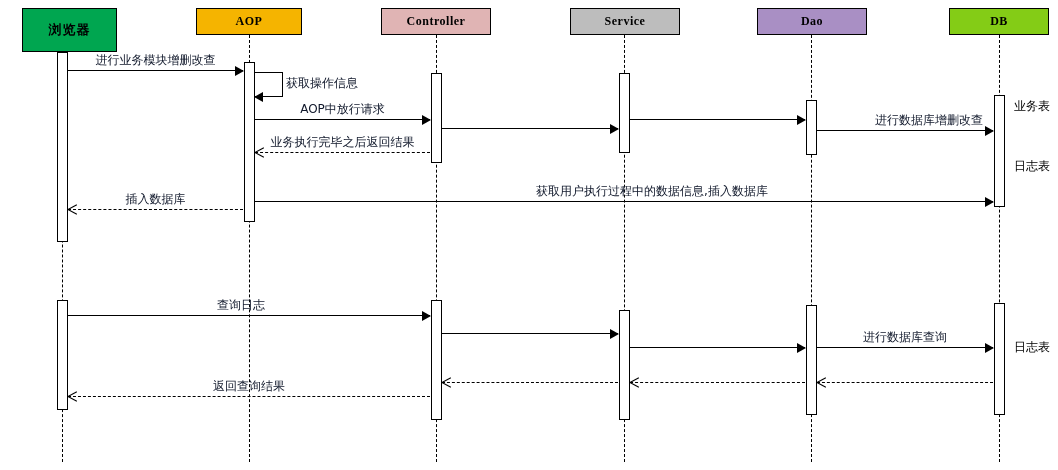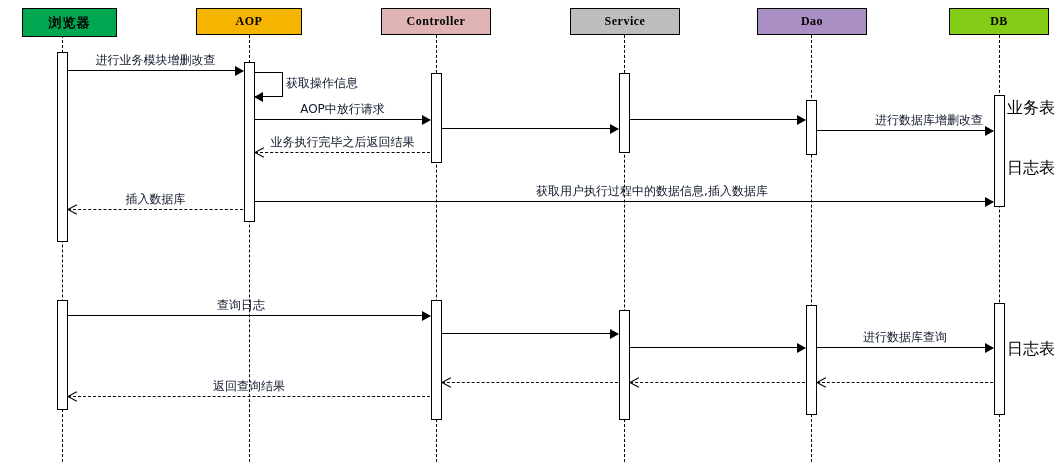--- a/index.html
+++ b/index.html
@@ -92,23 +92,24 @@
     position: absolute;
     box-sizing: border-box;
     border-top: 1px solid #000000;
     border-right: 1px solid #000000;
     border-bottom: 1px solid #000000;
     border-left: none;
   }
   .note-label {
     position: absolute;
     font-family: "DejaVu Sans", "Liberation Sans", sans-serif;
-    font-size: 16px;
+    font-size: 12px;
     color: #000000;
     white-space: nowrap;
+    margin-left: 7px;
   }
 </style>
 </head>
 <body>
 
 <div id="diagram">
   <div id="lifelines-layer">
       <div class="lifeline" style="left: 62px; top: 35px; height: 427px;"></div>
       <div class="lifeline" style="left: 249px; top: 35px; height: 427px;"></div>
       <div class="lifeline" style="left: 436px; top: 35px; height: 427px;"></div>
@@ -174,21 +175,21 @@
       <div class="msg dashed" style="left: 68px; top: 396px; width: 362px;"></div>
       <div class="arrow-left-open" style="left: 68px; top: 391px;"></div>
       <div class="msg-label" style="left: 249px; top: 379px; transform: translateX(-50%);">返回查询结果</div>
     </div>
   <div id="notes-layer">
       <div class="note-label" style="left: 1007px; top: 98px;">业务表</div>
       <div class="note-label" style="left: 1007px; top: 158px;">日志表</div>
       <div class="note-label" style="left: 1007px; top: 339px;">日志表</div>
     </div>
   <div id="participants-layer">
-      <div class="participant-box cjk" style="left: 22px; top: 8px; width: 95px; height: 29px; background: rgb(0, 166, 80);">
+      <div class="participant-box cjk" style="left: 22px; top: 8px; width: 95px; height: 44px; background: rgb(0, 166, 80);">
         <span>浏览器</span>
       </div>
       <div class="participant-box" style="left: 196px; top: 8px; width: 106px; height: 27px; background: rgb(245, 180, 0);">
         <span>AOP</span>
       </div>
       <div class="participant-box" style="left: 381px; top: 8px; width: 110px; height: 27px; background: rgb(224, 180, 180);">
         <span>Controller</span>
       </div>
       <div class="participant-box" style="left: 570px; top: 8px; width: 110px; height: 27px; background: rgb(189, 189, 189);">
         <span>Service</span>

